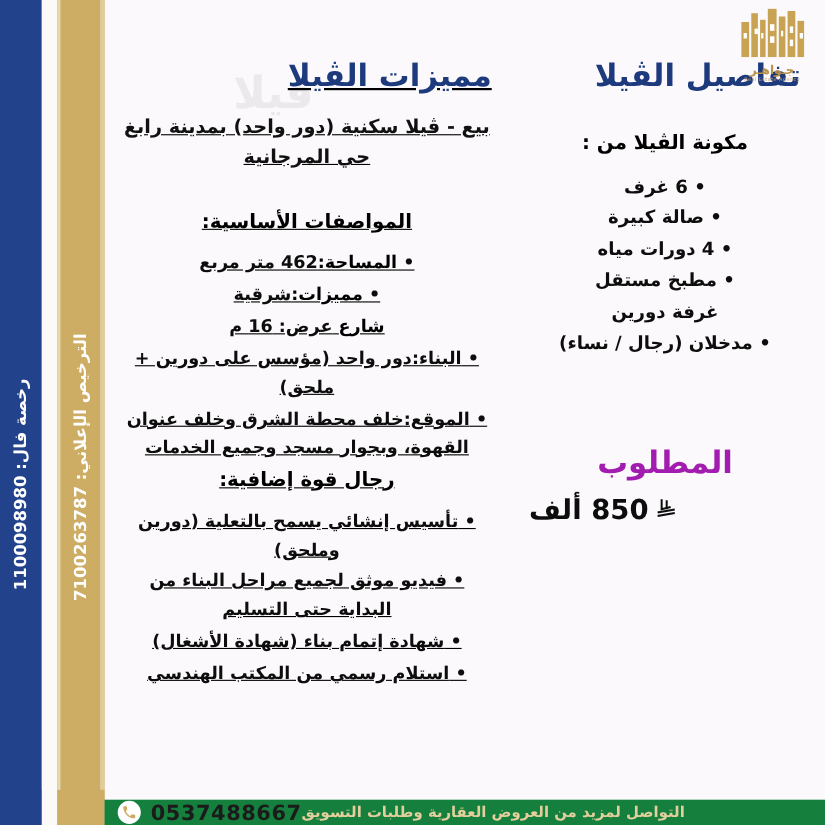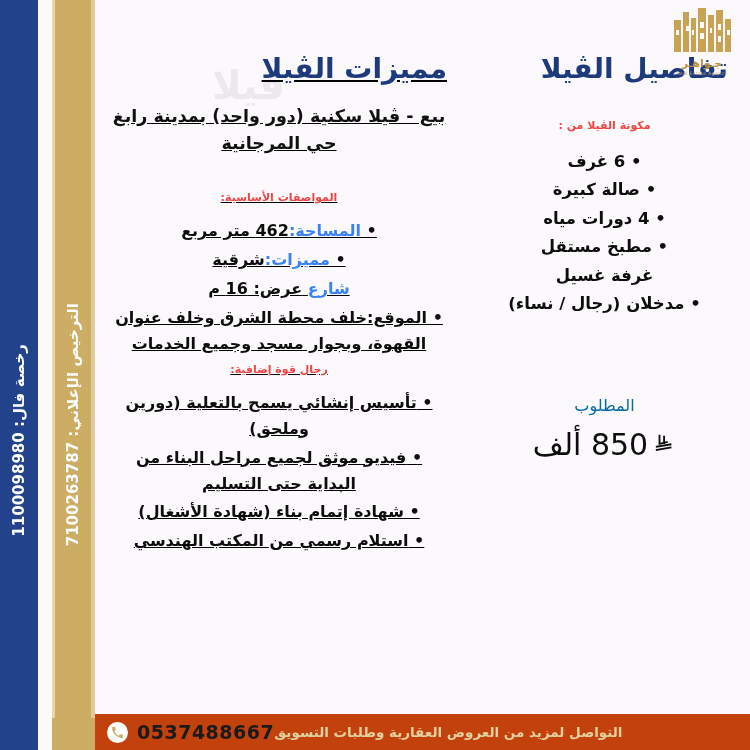--- a/index.html
+++ b/index.html
@@ -124,22 +124,22 @@
     font-size: 17.5px;
     font-weight: bold;
     line-height: 1.55;
     margin: 0 0 34px 0;
     position: relative;
     z-index: 3;
   }
 
   .gold-heading {
     text-align: center;
-    color: #ef4444;
-    font-size: 11px;
+    color: #000000;
+    font-size: 18px;
     font-weight: bold;
     margin: 0 0 16px 0;
   }
   .gold-heading.tight { margin-bottom: 14px; }
 
   ul.bullets {
     list-style: none;
     margin: 0;
     padding: 0;
   }
@@ -155,39 +155,39 @@
   ul.bullets li::before {
     content: "\2022\00a0";
   }
 
   .col-right ul.bullets li {
     font-size: 16px;
     line-height: 1.62;
     margin-bottom: 3px;
   }
 
-  .label-gold { color: #3b82f6; }
+  .label-gold { color: #000000; }
 
   .price-block {
     margin-top: 78px;
     text-align: center;
   }
   .price-label {
-    color: #0369a1;
-    font-size: 16px;
-    font-weight: normal;
+    color: #a21caf;
+    font-size: 28px;
+    font-weight: bold;
     margin-bottom: 12px;
   }
   .price-value {
     color: #0d0d0d;
-    font-size: 30px;
-    font-weight: normal;
+    font-size: 25px;
+    font-weight: bold;
     display: flex;
     align-items: center;
-    justify-content: center;
+    justify-content: flex-end;
     gap: 6px;
     direction: rtl;
   }
   .riyal-symbol {
     display: inline-block;
     font-size: 24px;
     font-weight: bold;
     line-height: 1;
   }
 
@@ -230,22 +230,22 @@
     letter-spacing: 0.4px;
     margin-top: 1px;
   }
 
   
   .footer {
     position: absolute;
     left: 95px;
     right: 0;
     bottom: 0;
-    height: 36px;
-    background: #c2410c;
+    height: 23px;
+    background: #15803d;
     display: flex;
     align-items: center;
     padding: 0 10px 0 12px;
     box-sizing: border-box;
     direction: ltr;
   }
   .phone-icon {
     width: 21px;
     height: 21px;
     border-radius: 50%;
@@ -314,21 +314,21 @@
   <div class="content">
 
     <div class="col col-left">
       <div class="section-title">تفاصيل الڤيلا</div>
       <div class="gold-heading">مكونة الڤيلا من :</div>
       <ul class="bullets">
         <li>6 غرف</li>
         <li>صالة كبيرة</li>
         <li>4 دورات مياه</li>
         <li>مطبخ مستقل</li>
-        <li class="nobullet">غرفة غسيل</li>
+        <li class="nobullet">غرفة دورين</li>
         <li>مدخلان (رجال / نساء)</li>
       </ul>
 
       <div class="price-block">
         <div class="price-label">المطلوب</div>
         <div class="price-value">
           <span class="riyal-symbol">
             <svg width="22" height="22" viewBox="0 0 24 24" aria-hidden="true">
               <g fill="none" stroke="#0d0d0d" stroke-width="2" stroke-linecap="square">
                 <path d="M6 4 L6 13 L14 11"></path>
@@ -347,20 +347,21 @@
       <div class="watermark">فيلا</div>
 
       <div class="section-title">مميزات الڤيلا</div>
       <div class="subtitle">بيع - ڤيلا سكنية (دور واحد) بمدينة رابغ حي المرجانية</div>
 
       <div class="gold-heading tight">المواصفات الأساسية:</div>
       <ul class="bullets">
         <li><span class="label-gold">المساحة:</span><span>462 متر مربع</span></li>
         <li><span class="label-gold">مميزات:</span><span>شرقية</span></li>
         <li class="nobullet"><span class="label-gold">شارع</span> <span>عرض: 16 م</span></li>
+        <li><span>البناء:</span><span>دور واحد (مؤسس على دورين + ملحق)</span></li>
         <li><span>الموقع:</span><span>خلف محطة الشرق وخلف عنوان القهوة، وبجوار مسجد وجميع الخدمات</span></li>
       </ul>
 
       <div class="gold-heading tight" style="margin-top:6px">رجال قوة إضافية:</div>
       <ul class="bullets">
         <li>تأسيس إنشائي يسمح بالتعلية (دورين وملحق)</li>
         <li>فيديو موثق لجميع مراحل البناء من البداية حتى التسليم</li>
         <li>شهادة إتمام بناء (شهادة الأشغال)</li>
         <li>استلام رسمي من المكتب الهندسي</li>
       </ul>

